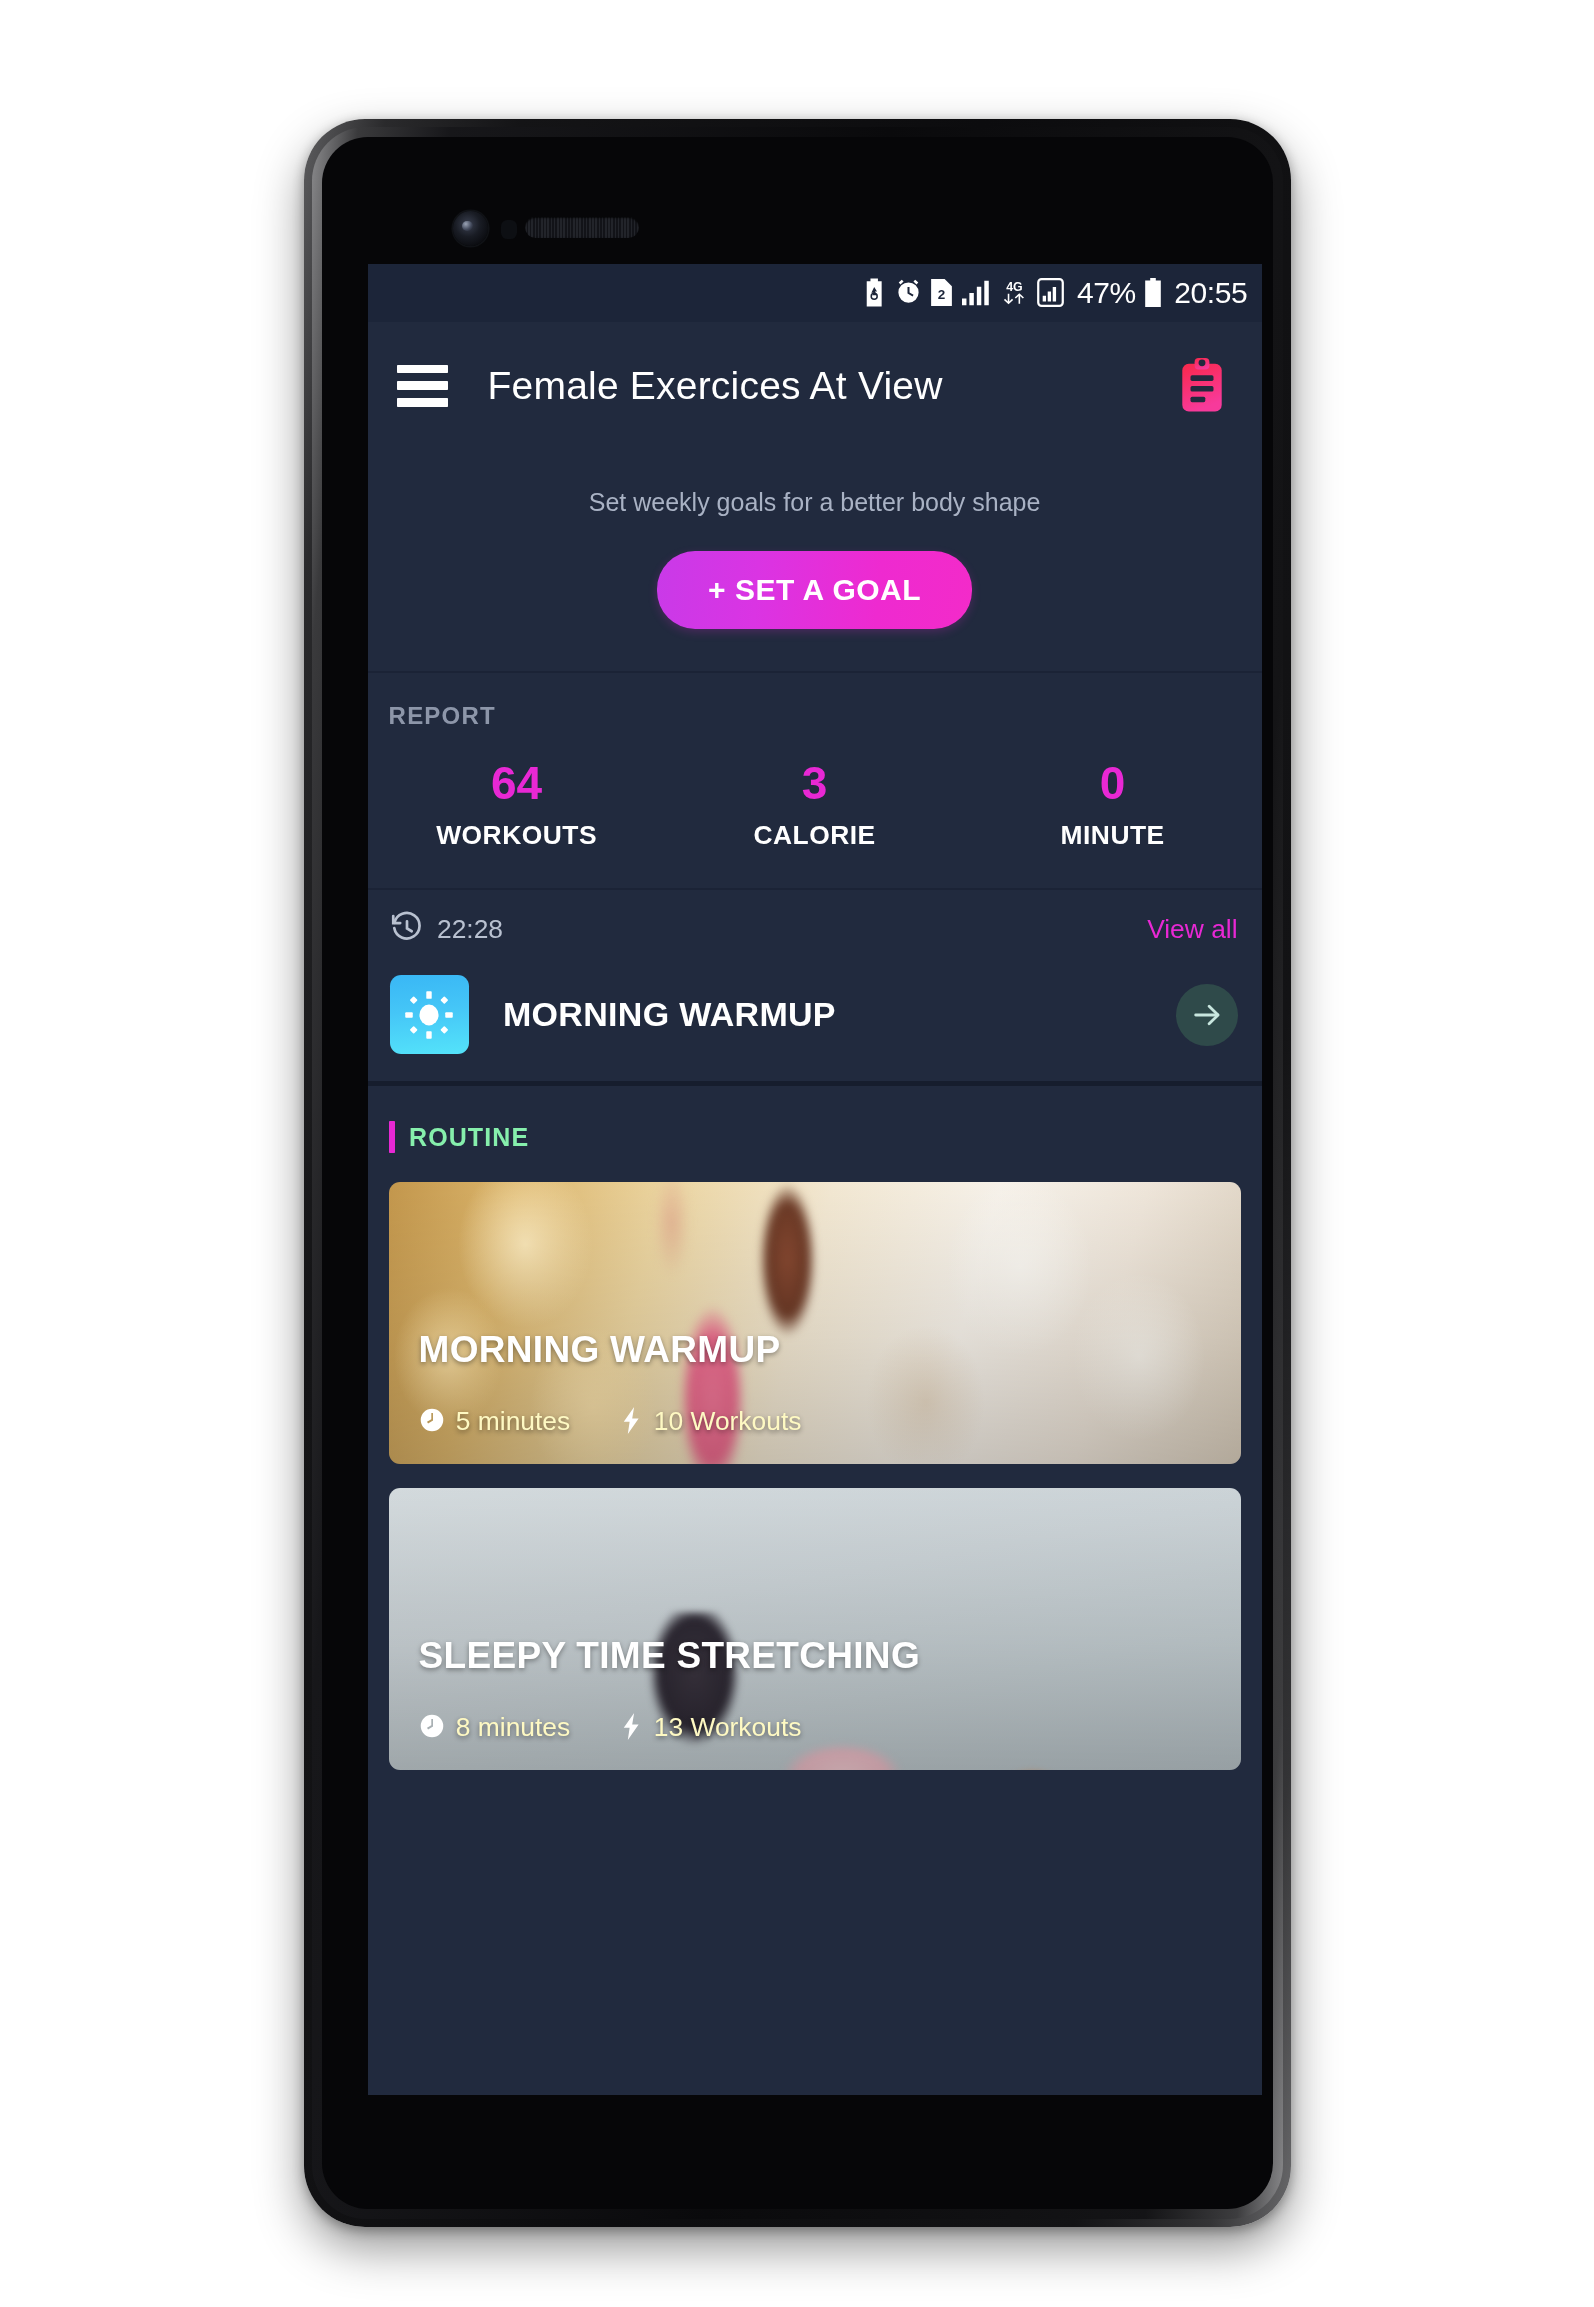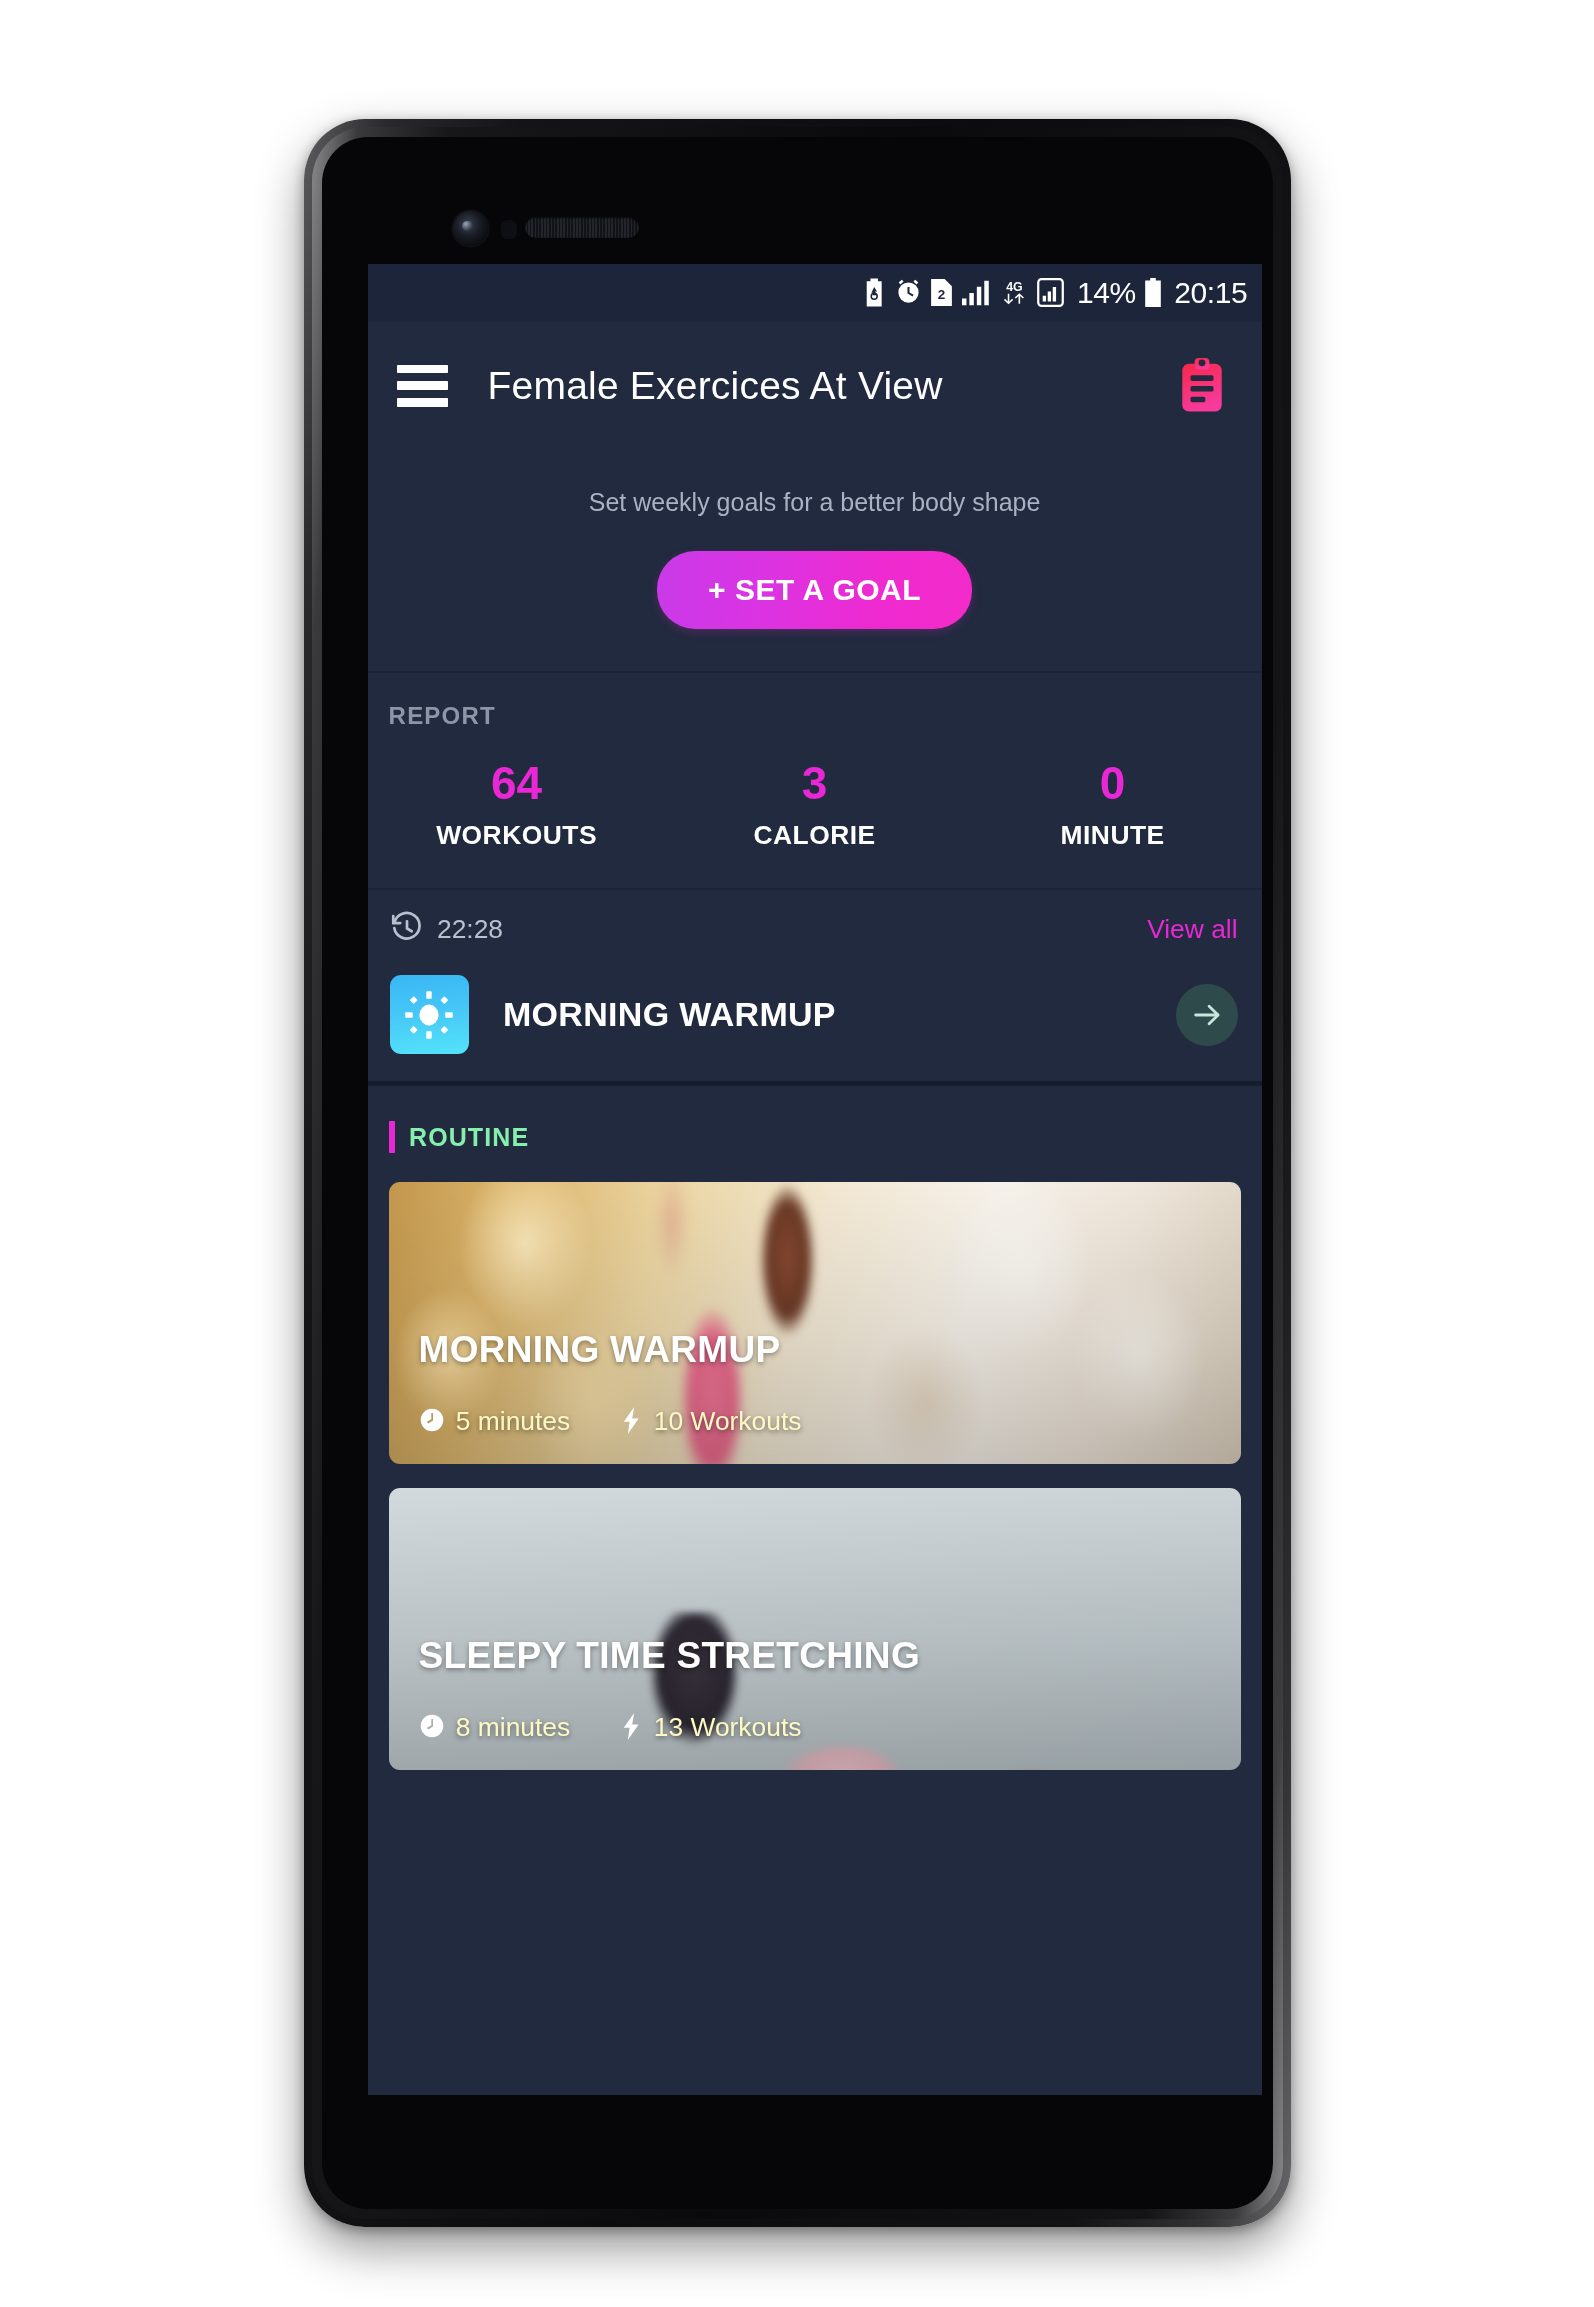--- a/index.html
+++ b/index.html
@@ -374,27 +374,27 @@
               <text x="12" y="11" font-size="11" font-weight="bold" font-family="Liberation Sans, sans-serif" fill="#fff" text-anchor="middle">4G</text>
               <path fill="#fff" d="M6 13v7l-2.4-2.4-1 1L6.7 22.4l4.1-3.8-1-1L7.4 20v-7zM17 22v-7l2.4 2.4 1-1L16.3 12.6l-4.1 3.8 1 1L15.6 15v7z"></path>
             </svg>
         </span>
         <span class="sb-icon">
           <svg width="27" height="29" viewBox="0 0 24 26">
               <rect x="1" y="1" width="22" height="24" rx="3" fill="none" stroke="#fff" stroke-width="2"></rect>
               <path fill="#fff" d="M5 16h3v5H5zM9.5 12h3v9h-3zM14 8h3v13h-3z"></path>
             </svg>
         </span>
-        <span id="status-battery-pct">14%</span>
+        <span id="status-battery-pct">47%</span>
         <span class="sb-icon">
           <svg width="16" height="29" viewBox="0 0 14 26">
               <path fill="#fff" d="M4.5 0h5v2.2H14V26H0V2.2h4.5z"></path>
             </svg>
         </span>
-        <span id="status-clock">20:15</span>
+        <span id="status-clock">20:55</span>
       </div>
 
       <div id="app-bar">
         <div id="menu-button">
           <span></span>
           <span></span>
           <span></span>
         </div>
         <div id="app-title">Female Exercices At View</div>
         <div id="report-button">

